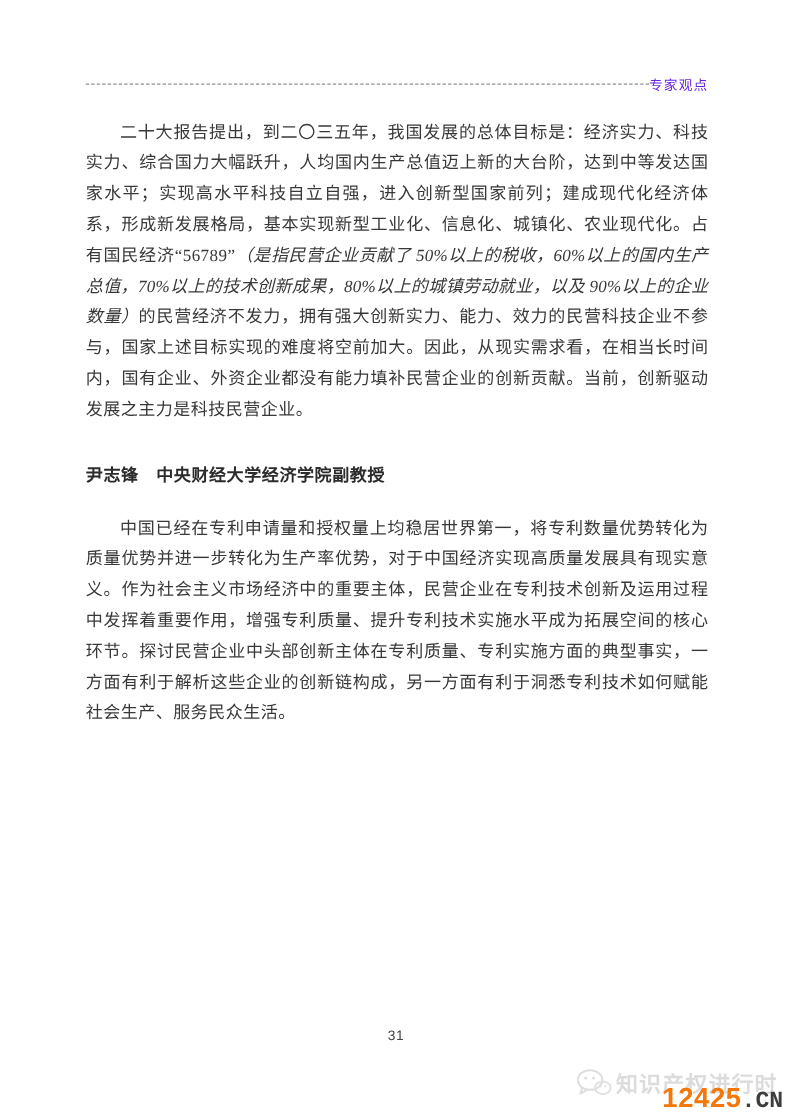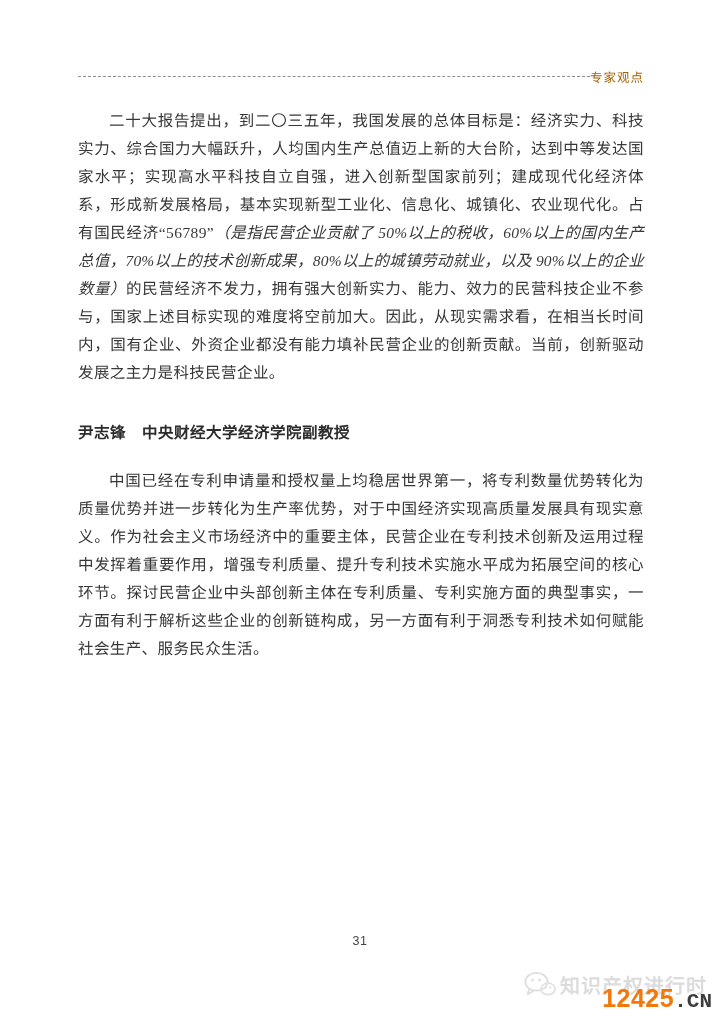--- a/index.html
+++ b/index.html
@@ -25,21 +25,21 @@
     align-items: center;
     height: 16px;
   }
   .rule {
     flex: 1;
     border-top: 1px dashed #8f8f8f;
     height: 0;
   }
   .rule-label {
     font-size: 12.5px;
-    color: #a16207;
+    color: #6d28d9;
     white-space: nowrap;
     letter-spacing: 1px;
   }
 
   .expert-heading {
     font-size: 15.5px;
     font-weight: bold;
     color: #2c2c2c;
     letter-spacing: 0.5px;
     line-height: 22px;

